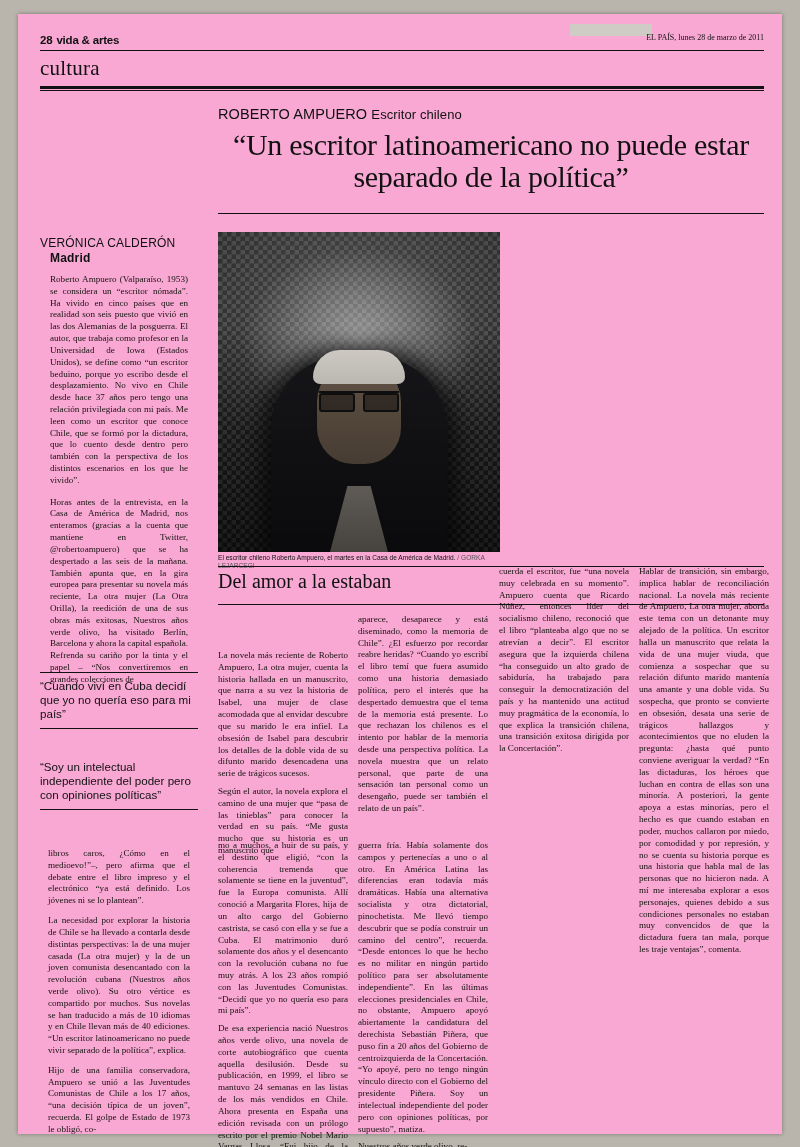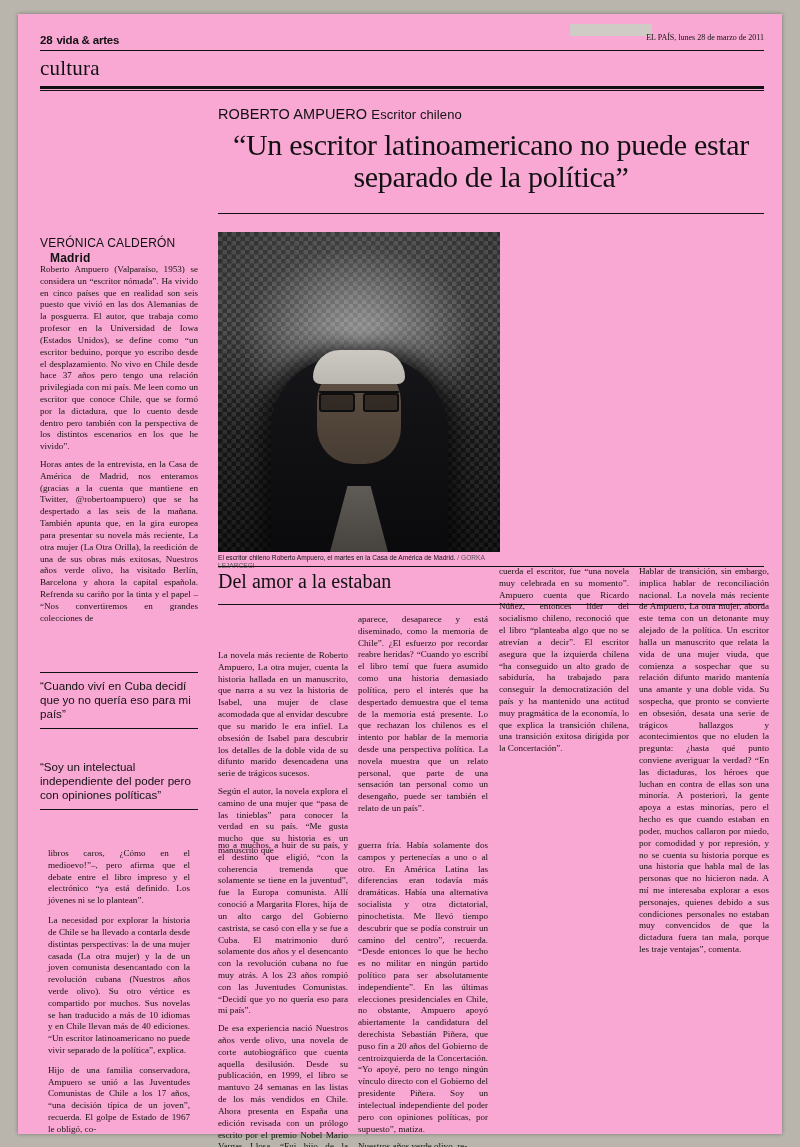--- a/index.html
+++ b/index.html
@@ -65,21 +65,21 @@
     position:absolute;left:22px;top:222px;width:160px;
     font-family:"Liberation Sans", sans-serif;font-size:12px;color:#111;
     letter-spacing:.2px;
   }
   .byline .city{font-weight:bold;display:block;margin-top:1px;padding-left:10px;}
   .leftcol{
     position:absolute;left:22px;top:250px;width:158px;
     font-size:9.1px;line-height:1.30;color:#15130f;text-align:justify;
     font-family:"Liberation Serif", serif;
   }
-  .leftcol p{margin:0;}
+  .leftcol p{margin:10px;}
   .pull{
     position:absolute;left:22px;width:158px;
     font-family:"Liberation Sans", sans-serif;
     font-size:11.6px;line-height:1.22;color:#111;
     border-top:1px solid #111;border-bottom:1px solid #111;
     padding:6px 0 7px 0;
     margin-top:40px;
   }
   #pull1{top:618px;}
   #pull2{top:700px;border-top:none;}
@@ -208,21 +208,21 @@
     <p>Roberto Ampuero (Valparaíso, 1953) se considera un “escritor nómada”. Ha vivido en cinco países que en realidad son seis puesto que vivió en las dos Alemanias de la posguerra. El autor, que trabaja como profesor en la Universidad de Iowa (Estados Unidos), se define como “un escritor beduino, porque yo escribo desde el desplazamiento. No vivo en Chile desde hace 37 años pero tengo una relación privilegiada con mi país. Me leen como un escritor que conoce Chile, que se formó por la dictadura, que lo cuento desde dentro pero también con la perspectiva de los distintos escenarios en los que he vivido”.</p>
     <p style="margin-top:6px">Horas antes de la entrevista, en la Casa de América de Madrid, nos enteramos (gracias a la cuenta que mantiene en Twitter, @robertoampuero) que se ha despertado a las seis de la mañana. También apunta que, en la gira europea para presentar su novela más reciente, La otra mujer (La Otra Orilla), la reedición de una de sus obras más exitosas, Nuestros años verde olivo, ha visitado Berlín, Barcelona y ahora la capital española. Refrenda su cariño por la tinta y el papel – “Nos convertiremos en grandes colecciones de</p>
   </div>
 
   <div class="pull" id="pull1">“Cuando viví en Cuba decidí que yo no quería eso para mi país”</div>
   <div class="pull" id="pull2">“Soy un intelectual independiente del poder pero con opiniones políticas”</div>
 
   <div class="leftcol2">
     <p>libros caros, ¿Cómo en el medioevo!”–, pero afirma que el debate entre el libro impreso y el electrónico “ya está definido. Los jóvenes ni se lo plantean”.</p>
     <p style="margin-top:6px">La necesidad por explorar la historia de Chile se ha llevado a contarla desde distintas perspectivas: la de una mujer casada (La otra mujer) y la de un joven comunista desencantado con la revolución cubana (Nuestros años verde olivo). Su otro vértice es compartido por muchos. Sus novelas se han traducido a más de 10 idiomas y en Chile llevan más de 40 ediciones. “Un escritor latinoamericano no puede vivir separado de la política”, explica.</p>
-    <p style="margin-top:6px">Hijo de una familia conservadora, Ampuero se unió a las Juventudes Comunistas de Chile a los 17 años, “una decisión típica de un joven”, recuerda. El golpe de Estado de 1967 le obligó, co-</p>
+    <p style="margin-top:6px">Hijo de una familia conservadora, Ampuero se unió a las Juventudes Comunistas de Chile a los 17 años, “una decisión típica de un joven”, recuerda. El golpe de Estado de 1973 le obligó, co-</p>
   </div>
 
   <div class="photo">
     <div class="glow"></div>
     <div class="checker"></div>
     <div class="silhouette">
       <div class="shirt"></div>
     </div>
     <div class="face"></div>
     <div class="hair"></div>

